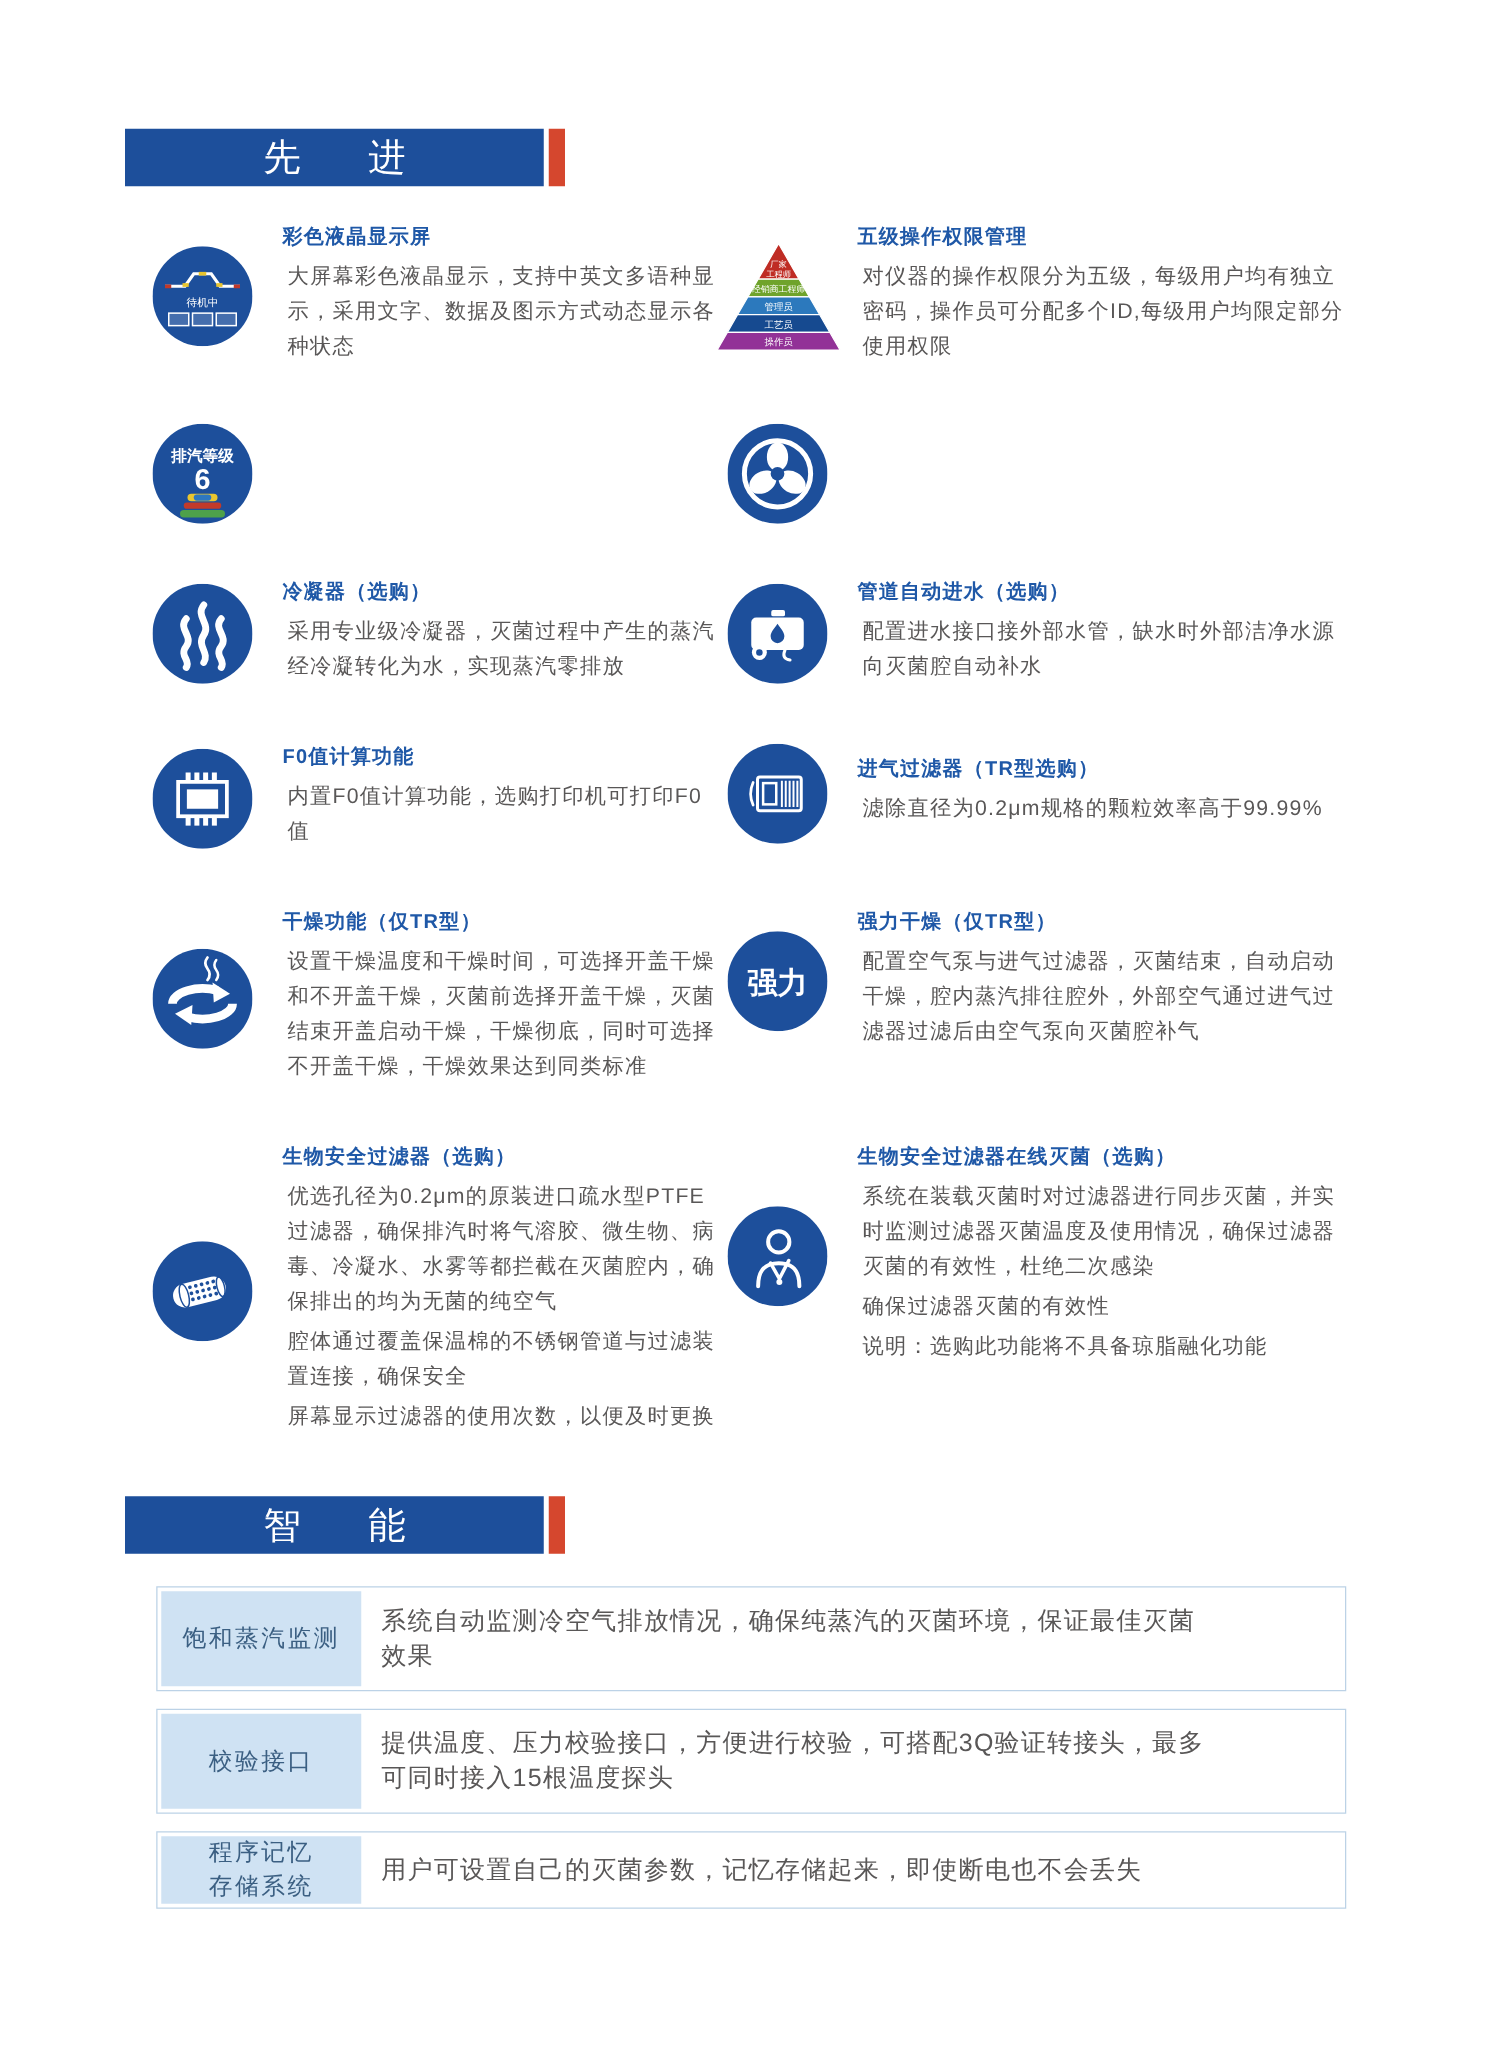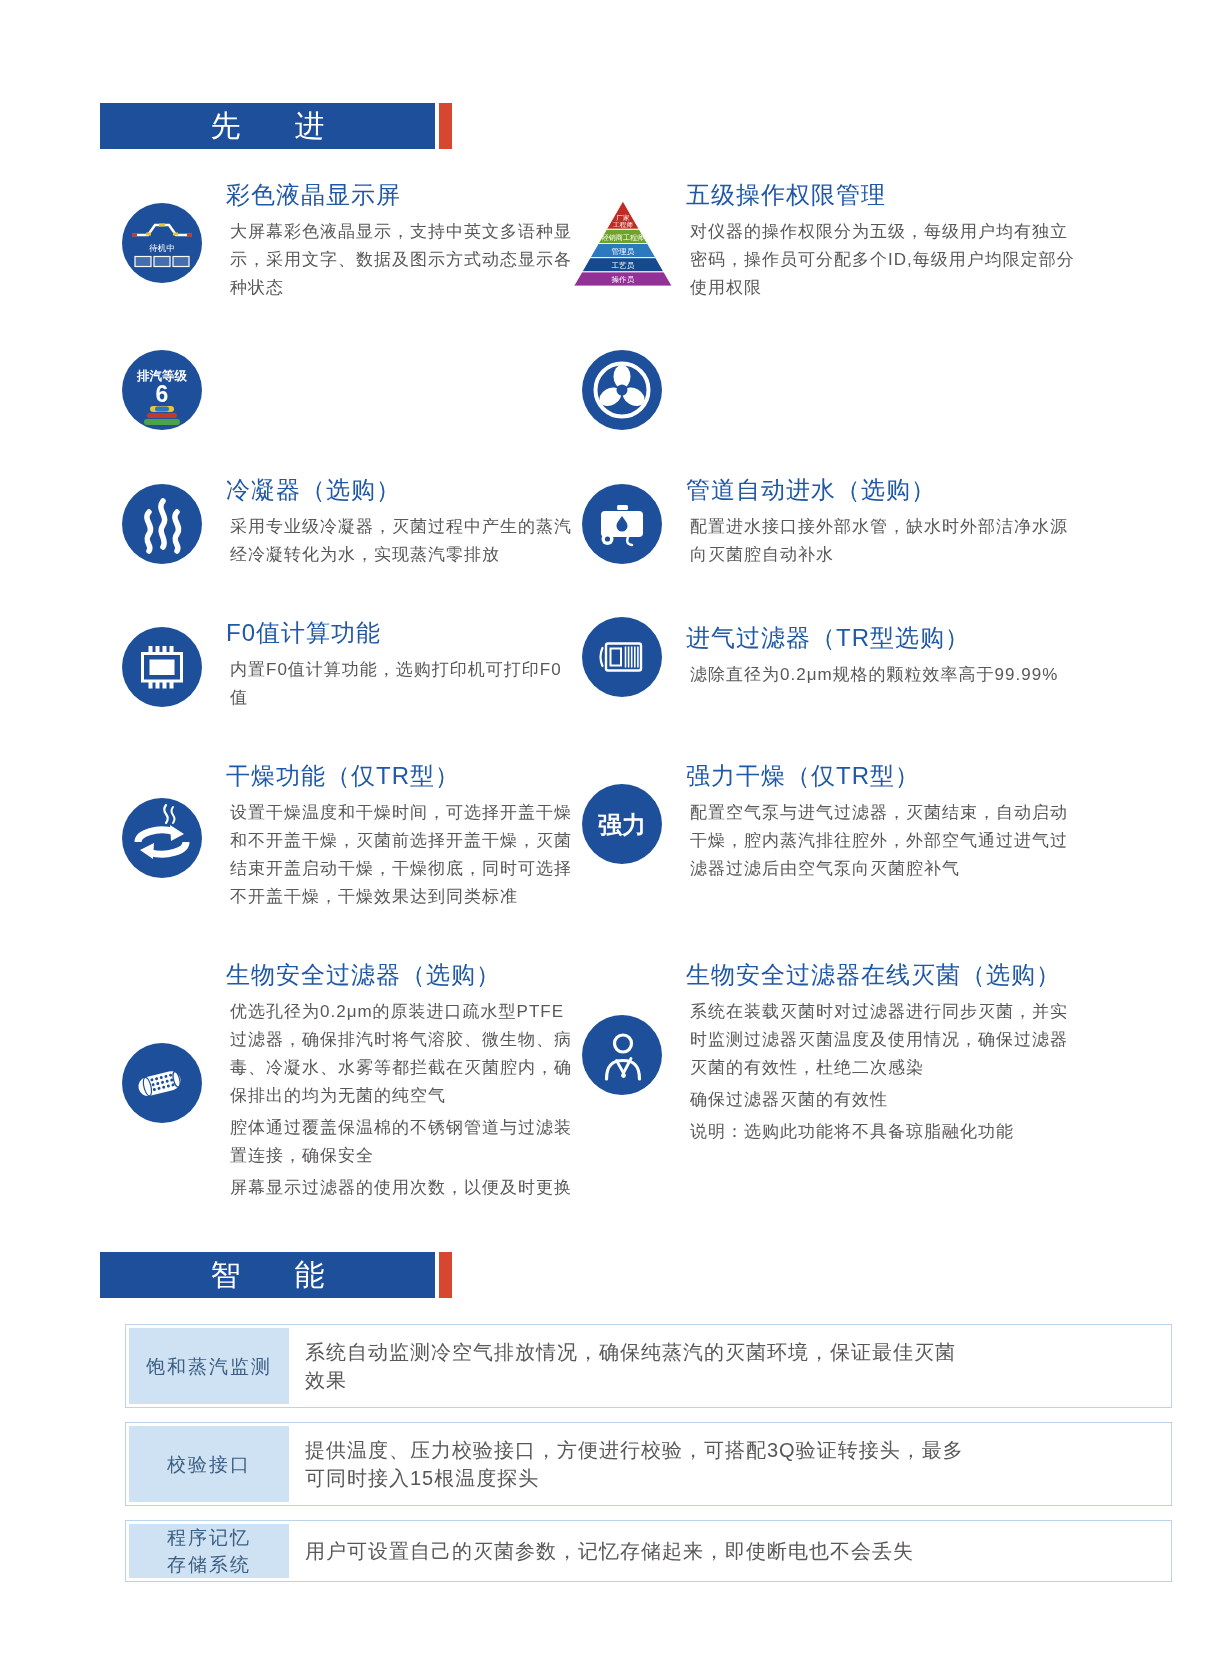--- a/index.html
+++ b/index.html
@@ -28,29 +28,29 @@
   }
   .feature{display:flex;align-items:center;gap:24px;}
   .icon-slot{flex:0 0 80px;width:80px;height:80px;position:relative;}
   .icon-slot svg{display:block;}
   .icon-slot svg.pyramid{width:106px;height:93px;margin-left:-14px;margin-top:-6px;}
   .ic-bg{fill:var(--icon);}
   .feature-text{}
   .feature:nth-child(odd) .feature-text{width:354px;}
   .feature:nth-child(even) .feature-text{width:400px;}
   .feature-title{
-    font-size:24px;font-weight:normal;color:var(--title);
+    font-size:16px;font-weight:bold;color:var(--title);
     margin:0 0 7px 0;letter-spacing:1px;
   }
   .feature-text p{margin:4px;font-size:17px;line-height:28px;color:var(--body);letter-spacing:1px;}
 
   .banner-row.smart{margin-top:46px;}
   .smart-rows{margin:26px 0 0 25px;}
   .smart-row{
-    display:flex;width:1047px;border:1px solid var(--row-border);
+    display:flex;width:952px;border:1px solid var(--row-border);
     padding:3px;margin-bottom:14px;background:#fff;
   }
   .smart-label{
     width:160px;min-height:48px;background:var(--label-bg);color:var(--label-text);
     font-size:19px;display:flex;align-items:center;justify-content:center;
     text-align:center;white-space:pre-line;line-height:27px;letter-spacing:2px;flex:0 0 160px;
   }
   .smart-desc{
     flex:1;display:flex;align-items:center;padding:10px 16px;
     font-size:20px;line-height:28px;color:var(--body);letter-spacing:1px;max-width:700px;

